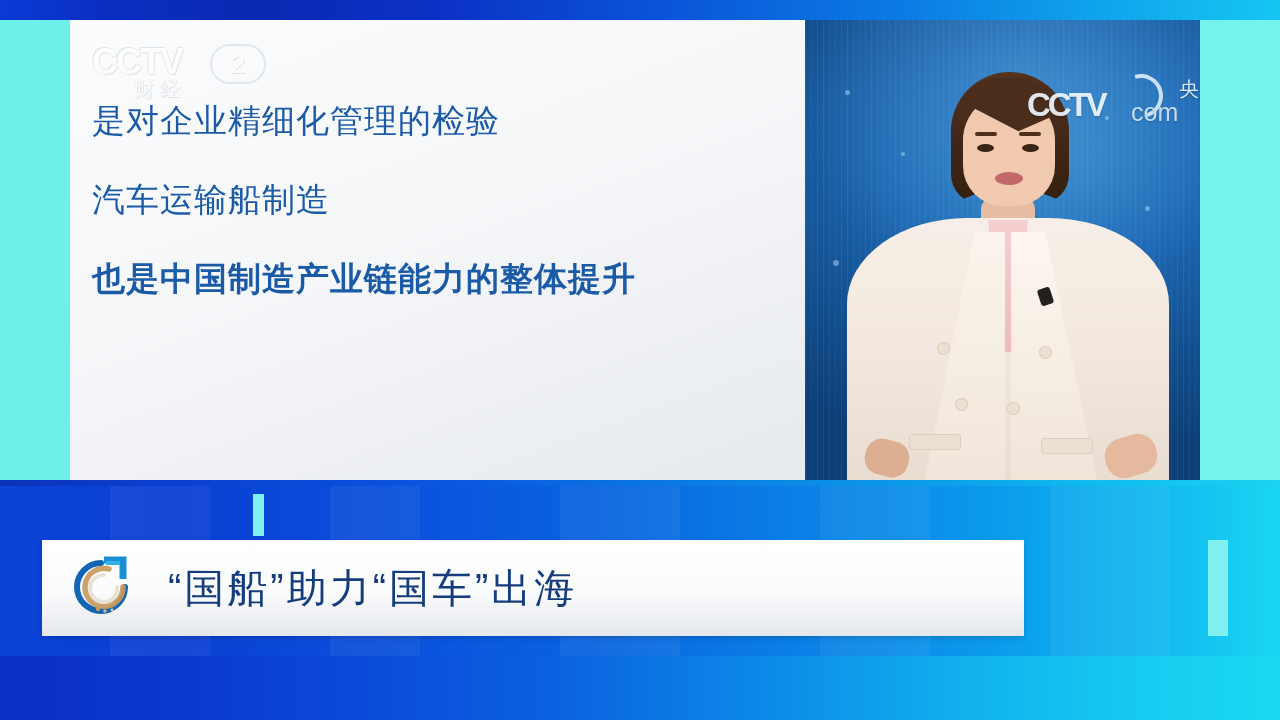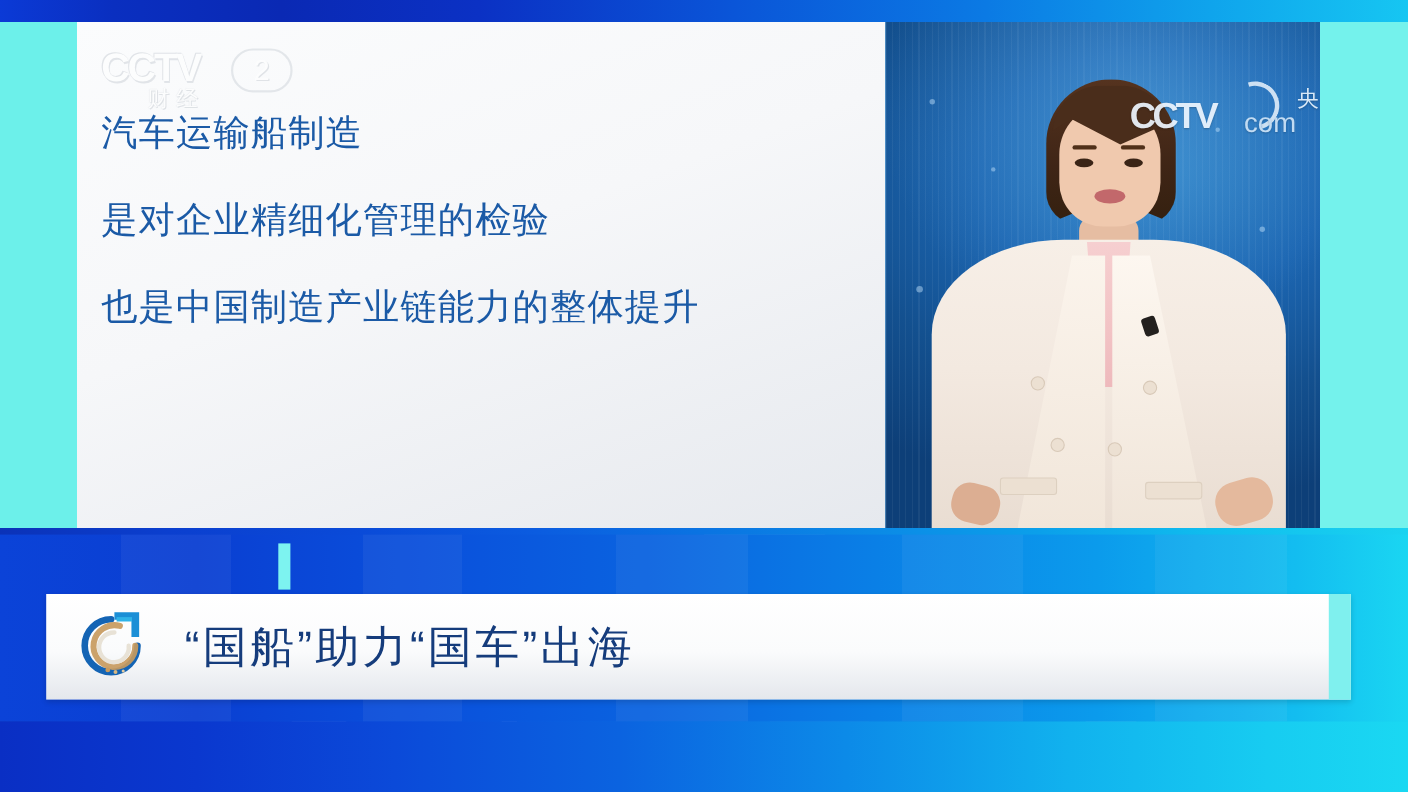--- a/index.html
+++ b/index.html
@@ -55,21 +55,21 @@
   }
   .tline {
     color: #1b5aa6;
     font-size: 33px;
     line-height: 1.0;
     letter-spacing: 1px;
     margin-bottom: 46px;
     white-space: nowrap;
     font-weight: 400;
   }
-  .tline:last-child { margin-bottom: 0; }
+  .tline:last-child { margin-bottom: 0; font-weight: bold; }
 
   
   .cctv2-wm {
     position: absolute; left: 22px; top: 22px;
     width: 180px; height: 70px;
     opacity: 0.55;
     pointer-events: none;
   }
   .cctv2-wm .cc-text {
     font-size: 36px; font-weight: 700; color: #ffffff;
@@ -214,21 +214,21 @@
     white-space:nowrap;
     text-shadow: 0 1px 2px rgba(0,0,0,.18);
   }
   .kicker-accent {
     position: absolute; left: 253px; top: 494px;
     width: 11px; height: 42px; background: #7df3f0;
   }
 
   .headline-bar {
     position: absolute; left: 42px; top: 540px;
-    width: 1186px; height: 96px;
+    width: 982px; height: 96px;
     background: linear-gradient(180deg,#ffffff 0%, #fafbfc 55%, #e4e7ec 100%);
     box-shadow: 0 2px 5px rgba(0,0,0,0.16);
     display:flex; align-items:center;
   }
   .headline-bar-edge {
     position:absolute; left: 1208px; top:540px; width: 20px; height: 96px;
     background:#7ff0ee;
   }
 
   .prog-logo {
@@ -280,22 +280,22 @@
 
   <div class="text-panel">
 
     <div class="cctv2-wm">
       <div class="cc-text">CCTV</div>
       <div class="num2">2</div>
       <div class="cj-text">财经</div>
     </div>
 
     <div class="panel-lines">
+      <div class="tline">是对企业精细化管理的检验</div>
       <div class="tline">汽车运输船制造</div>
-      <div class="tline">是对企业精细化管理的检验</div>
       <div class="tline">也是中国制造产业链能力的整体提升</div>
     </div>
   </div>
 
   <div class="studio">
     <div class="studio-stripes"></div>
     <div class="studio-glow"></div>
 
     <div class="bokeh" style="left:40px;  top:70px;  width:5px;  height:5px;"></div>
     <div class="bokeh" style="left:96px;  top:132px; width:4px;  height:4px;"></div>

